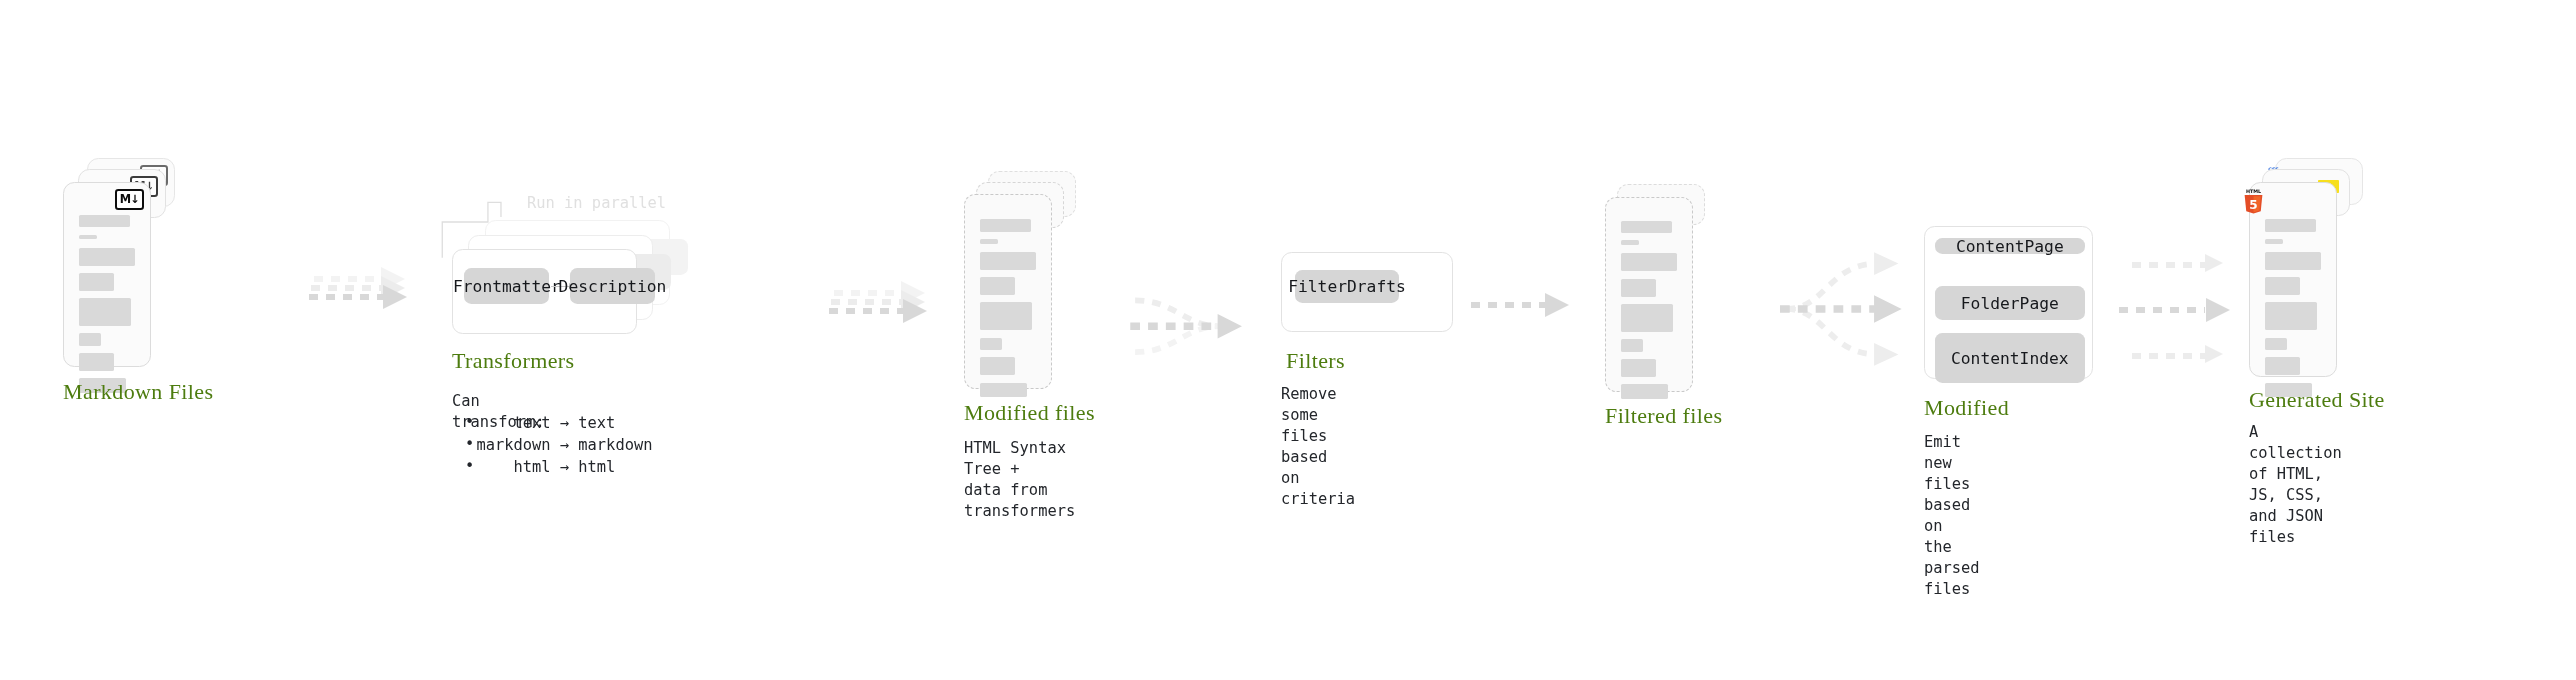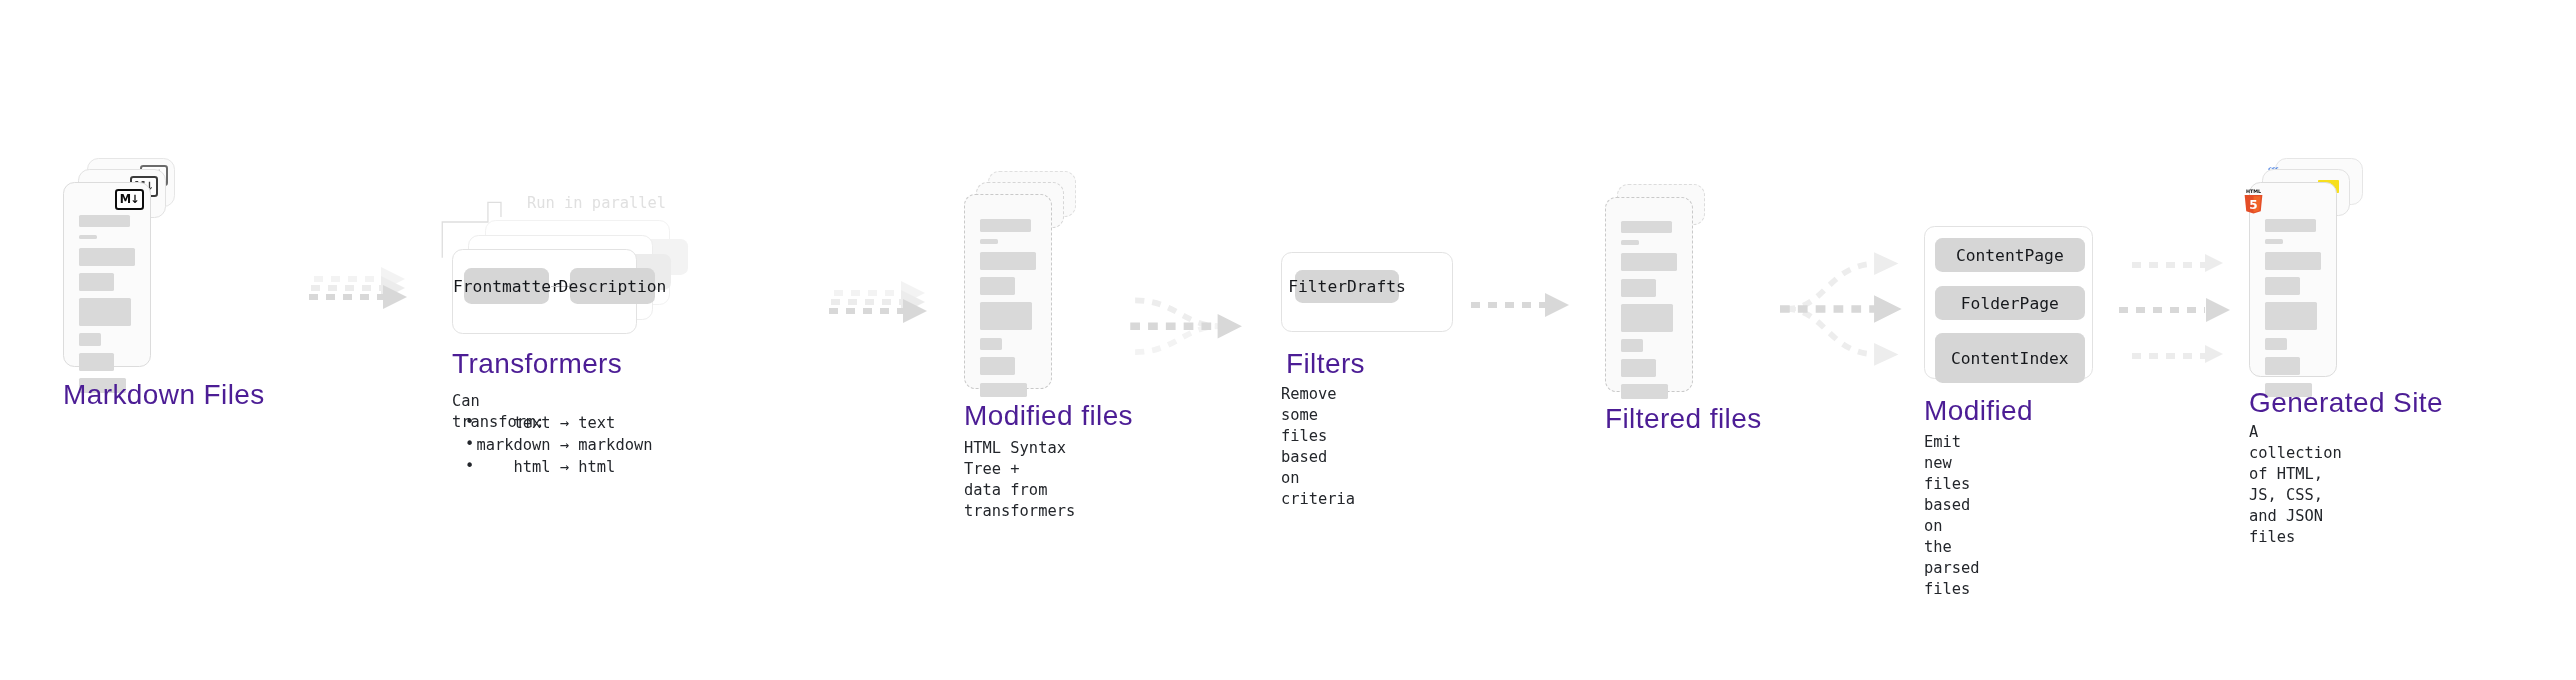--- a/index.html
+++ b/index.html
@@ -6,22 +6,22 @@
   body{
     width:2576px;height:681px;position:relative;overflow:hidden;
     font-family:"DejaVu Sans Mono","Liberation Mono",monospace;
     color:#16181c;
   }
   .stage{position:absolute;inset:0;}
   .node{position:absolute;}
 
   
   .title{
-    font-size:28px;letter-spacing:0.4px;color:#4c1d95;white-space:nowrap;
-    font-family:Liberation Sans, sans-serif;
+    font-size:22px;letter-spacing:0.4px;color:#4d7c0f;white-space:nowrap;
+    font-family:Liberation Serif, serif;
   }
   .desc{
     font-size:15.4px;line-height:21px;color:#23262b;white-space:pre-line;
     font-family:"DejaVu Sans Mono","Liberation Mono",monospace;
   }
   .bullets{margin:0;padding:0;list-style:none;}
   .bullets li{
     font-size:15.4px;line-height:22px;color:#23262b;white-space:nowrap;
     padding-left:13px;position:relative;
   }
@@ -271,21 +271,21 @@
       <polygon points="116,10 146,24 116,38" fill="#ededed"></polygon>
       <path d="M8,80 C56,80 60,136 120,136" fill="none" stroke="#ededed" stroke-width="7" stroke-dasharray="11 10" stroke-linecap="butt"></path>
       <polygon points="116,122 146,136 116,150" fill="#ededed"></polygon>
       <path d="M0,80 L120,80" fill="none" stroke="#d8d8d8" stroke-width="9" stroke-dasharray="12 10" stroke-linecap="butt"></path>
       <polygon points="116,63 150,80 116,97" fill="#d8d8d8"></polygon>
     </svg>
   </div>
 
   <div class="node" style="left:1924px;top:226px;">
     <div class="stagebox" style="left:0px;top:0px;width:169px;height:153px;">
-      <div class="chip" style="left:9.8px;top:11.4px;width:150px;height:34px;">ContentPage</div>
+      <div class="chip" style="left:9.8px;top:11.4px;width:150px;height:16px;">ContentPage</div>
       <div class="chip" style="left:9.8px;top:59px;width:150px;height:34px;">FolderPage</div>
       <div class="chip" style="left:9.8px;top:106px;width:150px;height:50px;">ContentIndex</div>
     </div>
     <div class="title" style="position:absolute;left:0px;top:169px;">Modified</div>
     <div class="desc" style="position:absolute;left:0px;top:206px;">Emit new files based on
 the parsed files</div>
   </div>
 
   <div class="node" style="left:2119px;top:244px;">
     <div class="conn l2 small" style="left:13px;top:14.6px;width:91px;">

